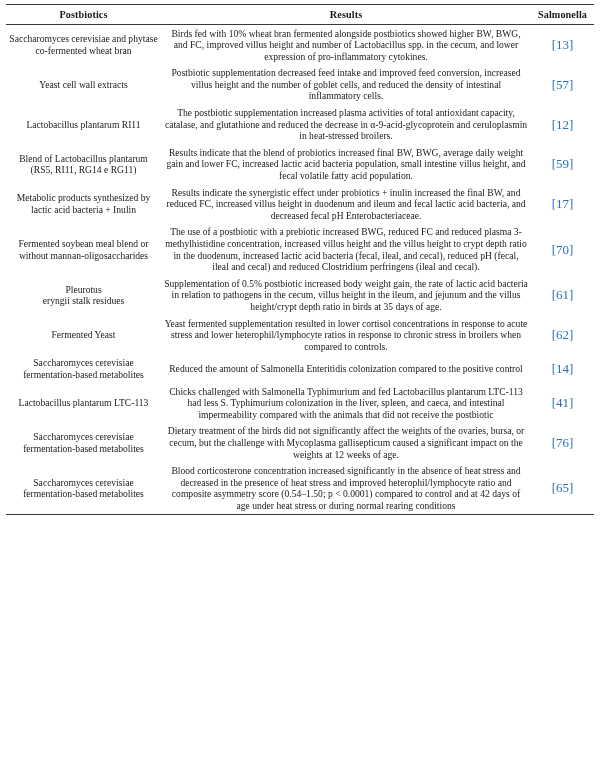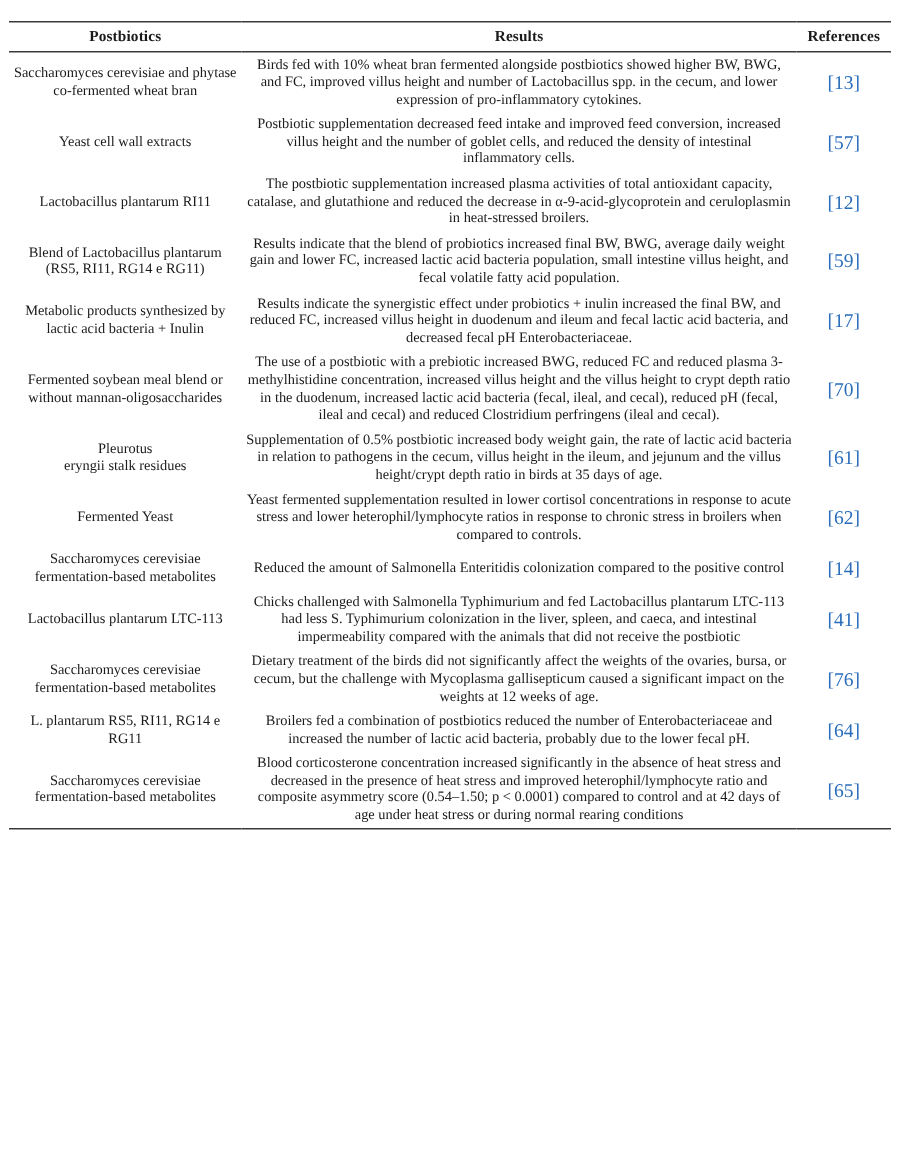--- a/index.html
+++ b/index.html
@@ -11,21 +11,21 @@
     width: 600px;
     height: 778px;
     overflow: hidden;
     font-family: "Liberation Serif", "DejaVu Serif", serif;
     color: #1a1a1a;
   }
 
   .table-wrap {
     width: 600px;
     box-sizing: border-box;
-    padding: 14px 6px;
+    padding: 4px 6px;
   }
 
   table.postbiotics-table {
     width: 100%;
     border-collapse: collapse;
     table-layout: fixed;
   }
 
   
   table.postbiotics-table thead tr.head-row > th {
@@ -85,21 +85,21 @@
   <table class="postbiotics-table">
     <colgroup>
       <col class="col-postbiotics">
       <col class="col-results">
       <col class="col-references">
     </colgroup>
     <thead>
       <tr class="head-row">
         <th data-bind="table.columns.0.label">Postbiotics</th>
         <th data-bind="table.columns.1.label">Results</th>
-        <th data-bind="table.columns.2.label">References</th>
+        <th data-bind="table.columns.2.label">Salmonella</th>
       </tr>
     </thead>
     <tbody id="table-body">
         <tr>
           <td class="cell-postbiotic" data-bind-html="table.rows.0.postbiotic_html"><span class="it">Saccharomyces cerevisiae</span> and phytase co-fermented wheat bran</td>
           <td class="cell-results" data-bind-html="table.rows.0.results">Birds fed with 10% wheat bran fermented alongside postbiotics showed higher BW, BWG, and FC, improved villus height and number of Lactobacillus spp. in the cecum, and lower expression of pro-inflammatory cytokines.</td>
           <td class="cell-reference"><a class="ref-link" data-bind="table.rows.0.reference">[13]</a></td>
         </tr>
         <tr>
           <td class="cell-postbiotic" data-bind-html="table.rows.1.postbiotic_html">Yeast cell wall extracts</td>
@@ -145,24 +145,19 @@
           <td class="cell-postbiotic" data-bind-html="table.rows.10.postbiotic_html">Lactobacillus plantarum LTC-113</td>
           <td class="cell-results" data-bind-html="table.rows.10.results">Chicks challenged with Salmonella Typhimurium and fed Lactobacillus plantarum LTC-113 had less S. Typhimurium colonization in the liver, spleen, and caeca, and intestinal impermeability compared with the animals that did not receive the postbiotic</td>
           <td class="cell-reference"><a class="ref-link" data-bind="table.rows.10.reference">[41]</a></td>
         </tr>
         <tr>
           <td class="cell-postbiotic" data-bind-html="table.rows.11.postbiotic_html">Saccharomyces cerevisiae fermentation-based metabolites</td>
           <td class="cell-results" data-bind-html="table.rows.11.results">Dietary treatment of the birds did not significantly affect the weights of the ovaries, bursa, or cecum, but the challenge with Mycoplasma gallisepticum caused a significant impact on the weights at 12 weeks of age.</td>
           <td class="cell-reference"><a class="ref-link" data-bind="table.rows.11.reference">[76]</a></td>
         </tr>
         <tr>
-          <td class="cell-postbiotic" data-bind-html="table.rows.12.postbiotic_html">L. plantarum RS5, RI11, RG14 e RG11</td>
-          <td class="cell-results" data-bind-html="table.rows.12.results">Broilers fed a combination of postbiotics reduced the number of Enterobacteriaceae and increased the number of lactic acid bacteria, probably due to the lower fecal pH.</td>
-          <td class="cell-reference"><a class="ref-link" data-bind="table.rows.12.reference">[64]</a></td>
-        </tr>
-        <tr>
           <td class="cell-postbiotic" data-bind-html="table.rows.13.postbiotic_html">Saccharomyces cerevisiae fermentation-based metabolites</td>
           <td class="cell-results" data-bind-html="table.rows.13.results_html">Blood corticosterone concentration increased significantly in the absence of heat stress and decreased in the presence of heat stress and improved heterophil/lymphocyte ratio and composite asymmetry score (0.54–1.50; <span class="it">p</span> &lt; 0.0001) compared to control and at 42 days of age under heat stress or during normal rearing conditions</td>
           <td class="cell-reference"><a class="ref-link" data-bind="table.rows.13.reference">[65]</a></td>
         </tr>
       </tbody>
   </table>
 </div>
 
 </body></html>

